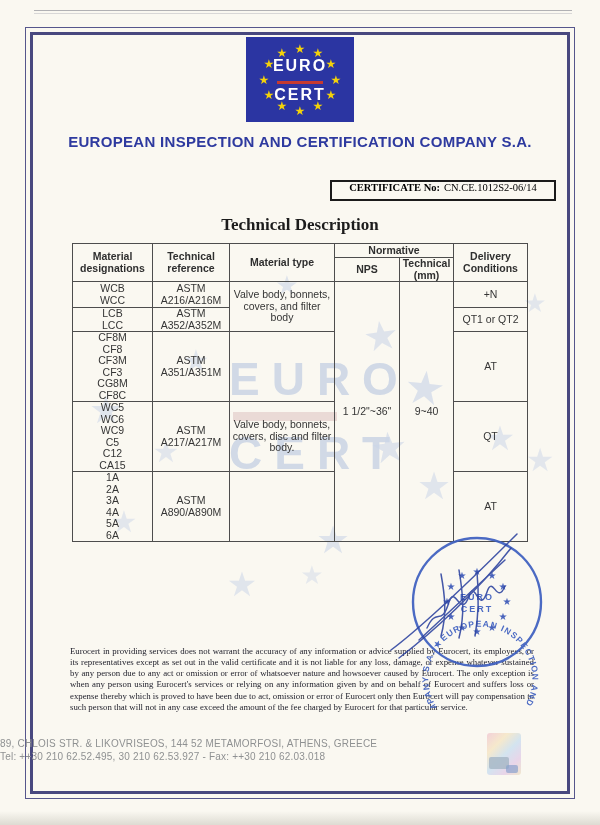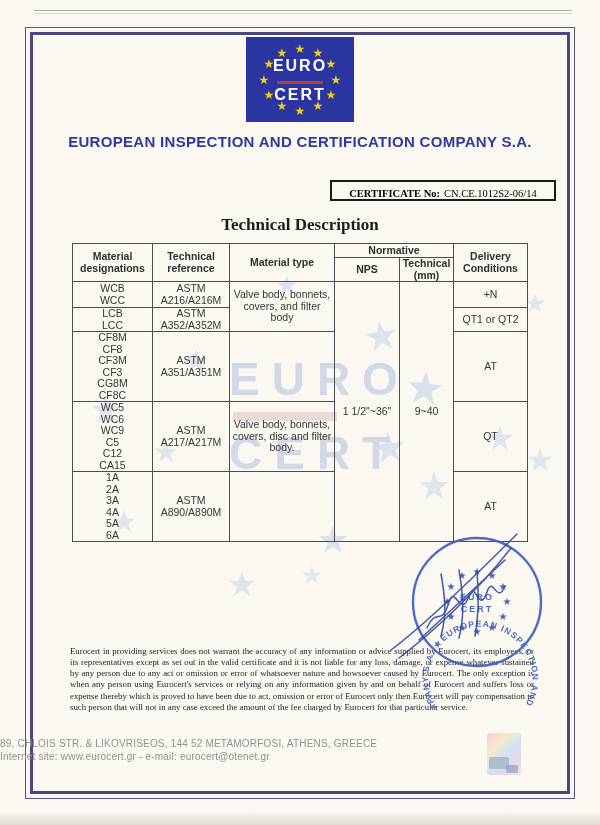--- a/index.html
+++ b/index.html
@@ -31,21 +31,21 @@
         color:#fff;font-weight:bold;font-size:16px;letter-spacing:2px;}
   .logo .redline{position:absolute;left:31px;top:44px;width:46px;height:3px;background:#c53a30;}
   .logo .t2{position:absolute;left:0;right:0;top:49px;text-align:center;
         color:#fff;font-weight:bold;font-size:16px;letter-spacing:2px;}
   .company{position:absolute;left:0;right:0;top:133px;text-align:center;z-index:2;
         color:#2e3a9f;font-weight:bold;font-size:15px;letter-spacing:.3px;}
 
   .certbox{position:absolute;left:330px;top:180px;width:222px;height:17px;z-index:2;
         border:2px solid #1b1b1b;background:#faf8f1;
         font-family:"Liberation Serif",serif;font-size:10.5px;
-        display:flex;align-items:flex-end;justify-content:center;white-space:nowrap;}
+        display:flex;align-items:flex-start;justify-content:center;white-space:nowrap;}
   .certbox b{margin-right:4px;}
 
   .section-title{position:absolute;left:0;right:0;top:215px;text-align:center;z-index:2;
         font-family:"Liberation Serif",serif;font-weight:bold;font-size:17px;color:#1c1c1c;}
 
   
   table.tech{position:absolute;left:72px;top:243px;z-index:2;border-collapse:collapse;
         font-size:10.5px;color:#353535;background:transparent;}
   table.tech th,table.tech td{border:1px solid #4d4d4d;padding:0 2px;
         text-align:center;vertical-align:middle;white-space:pre-line;line-height:11.5px;}
@@ -254,21 +254,21 @@
         <path d="M 76 62 C 80 86, 82 106, 76 130"></path>
         <path d="M 94 64 C 96 86, 96 106, 92 128"></path>
       </g>
     </svg>
   </div>
 
   <p class="disclaimer">Eurocert in providing services does not warrant the accuracy of any information or advice supplied by Eurocert, its employees, or its representatives except as set out in the valid certificate and it is not liable for any loss, damage, or expense whatever sustained by any person due to any act or omission or error of whatsoever nature and howsoever caused by Eurocert. The only exception is when any person using Eurocert's services or relying on any information given by and on behalf of Eurocert and suffers loss or expense thereby which is proved to have been due to act, omission or error of Eurocert only then Eurocert will pay compensation to such person that will not in any case exceed the amount of the fee charged by Eurocert for that particular service.</p>
 
   <div class="footer">
     <div>89, CHLOIS STR. &amp; LIKOVRISEOS, 144 52 METAMORFOSI, ATHENS, GREECE</div>
-    <div>Internet site: www.eurocert.gr - e-mail: eurocert@otenet.gr</div>
+    <div>Tel: ++30 210 62.52.495, 30 210 62.53.927 - Fax: ++30 210 62.03.018</div>
   </div>
 
   <div class="sticker">
     <div class="chip"></div>
     <div class="chip2"></div>
   </div>
 
 </div>
 
 </body></html>

